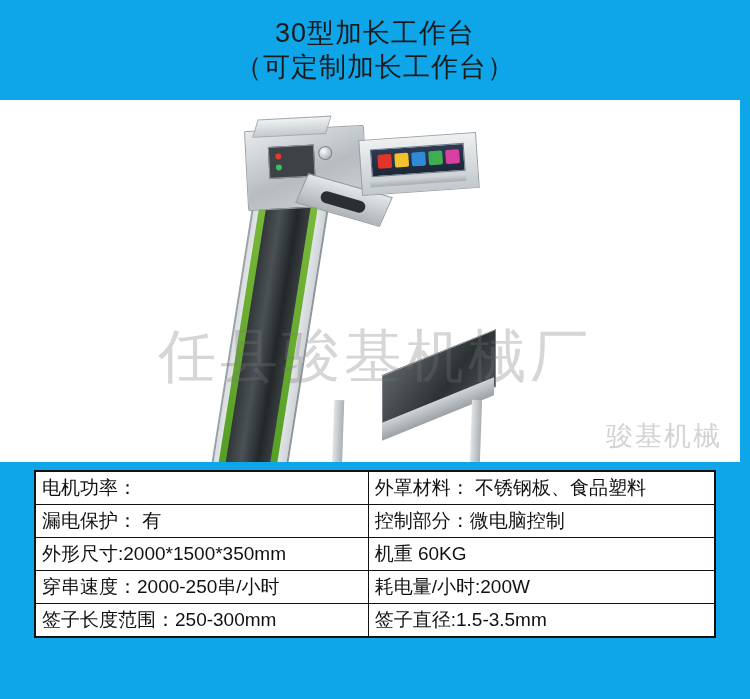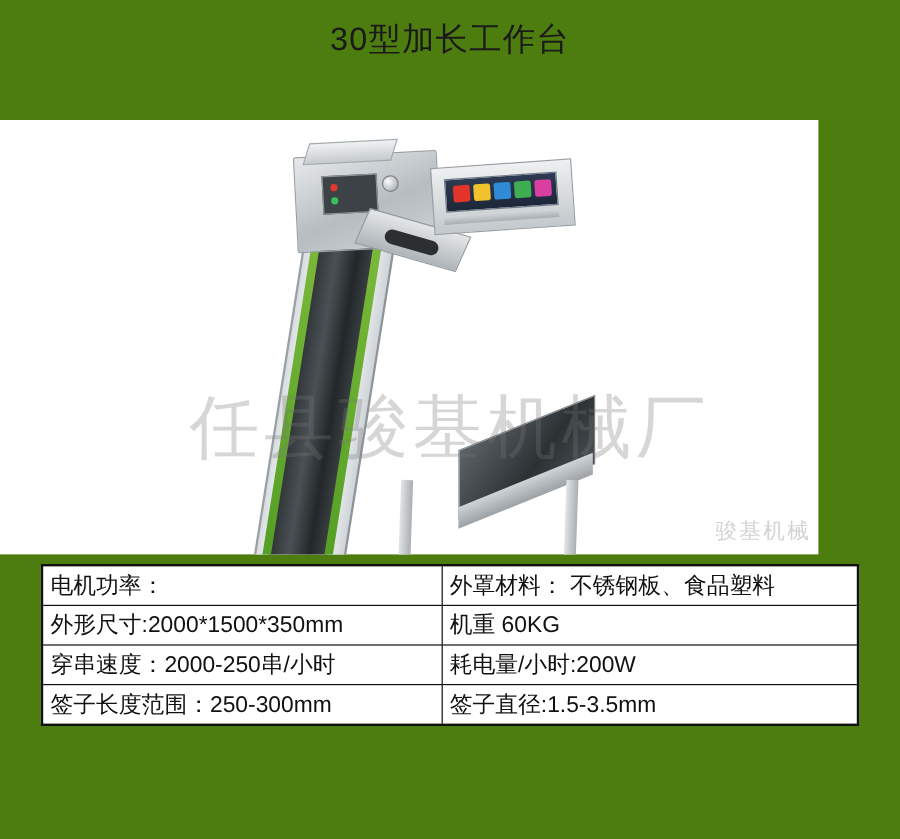--- a/index.html
+++ b/index.html
@@ -11,21 +11,21 @@
     height: 699px;
     background: #ffffff;
     font-family: "Liberation Sans", sans-serif;
     overflow: hidden;
     position: relative;
   }
   .page {
     position: relative;
     width: 750px;
     height: 699px;
-    background: #4d7c0f;
+    background: #0ea5e9;
   }
 
   
   .title-block {
     position: absolute;
     top: 16px;
     left: 0;
     width: 750px;
     text-align: center;
     color: #1a1a1a;
@@ -39,21 +39,21 @@
     font-size: 27px;
     line-height: 34px;
     letter-spacing: 1px;
   }
 
   
   .photo {
     position: absolute;
     top: 100px;
     left: 0;
-    width: 682px;
+    width: 740px;
     height: 362px;
     background: #ffffff;
     overflow: hidden;
   }
   
   .belt {
     position: absolute;
     left: 258px;
     top: 72px;
     width: 72px;
@@ -209,23 +209,23 @@
     width: 750px;
     text-align: center;
     font-size: 58px;
     letter-spacing: 4px;
     color: rgba(120,120,120,0.30);
     font-family: "Liberation Serif", serif;
     pointer-events: none;
   }
   .watermark-side {
     position: absolute;
-    right: 6px;
+    right: 18px;
     bottom: 8px;
-    font-size: 18px;
+    font-size: 27px;
     color: rgba(130,130,130,0.35);
     letter-spacing: 2px;
     pointer-events: none;
   }
 
   
   .spec {
     position: absolute;
     left: 34px;
     top: 470px;
@@ -247,20 +247,21 @@
   .spec td.right { width: 51%; margin-top: 20px; }
   .spec tr:last-child td { border-bottom: none; }
 </style>
 </head>
 <body>
 
 <div class="page">
 
   <div class="title-block">
     <div class="title-line1">30型加长工作台</div>
+    <div class="title-line2">（可定制加长工作台）</div>
   </div>
 
   <div class="photo">
 
     <div class="belt">
       <div class="belt-frame"></div>
       <div class="belt-dark"></div>
       <div class="belt-edge l"></div>
       <div class="belt-edge r"></div>
     </div>
@@ -297,20 +298,24 @@
     <div class="watermark-side">骏基机械</div>
   </div>
 
   <table class="spec">
     <tbody>
       <tr>
         <td class="left">电机功率：</td>
         <td class="right">外罩材料：  不锈钢板、食品塑料</td>
       </tr>
       <tr>
+        <td class="left">漏电保护： 有</td>
+        <td class="right">控制部分：微电脑控制</td>
+      </tr>
+      <tr>
         <td class="left">外形尺寸:2000*1500*350mm</td>
         <td class="right">机重   60KG</td>
       </tr>
       <tr>
         <td class="left">穿串速度：2000-250串/小时</td>
         <td class="right">耗电量/小时:200W</td>
       </tr>
       <tr>
         <td class="left">签子长度范围：250-300mm</td>
         <td class="right">签子直径:1.5-3.5mm</td>

